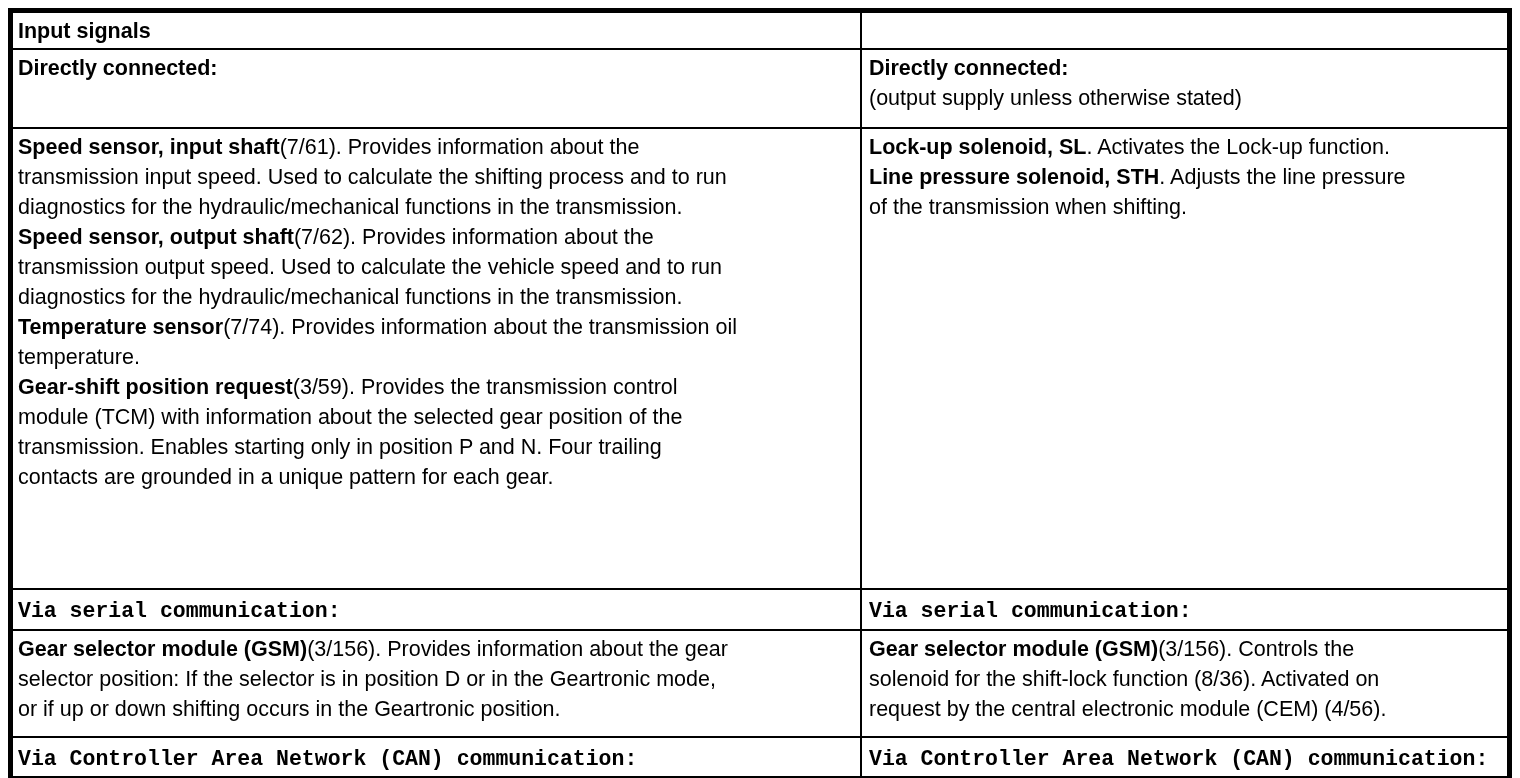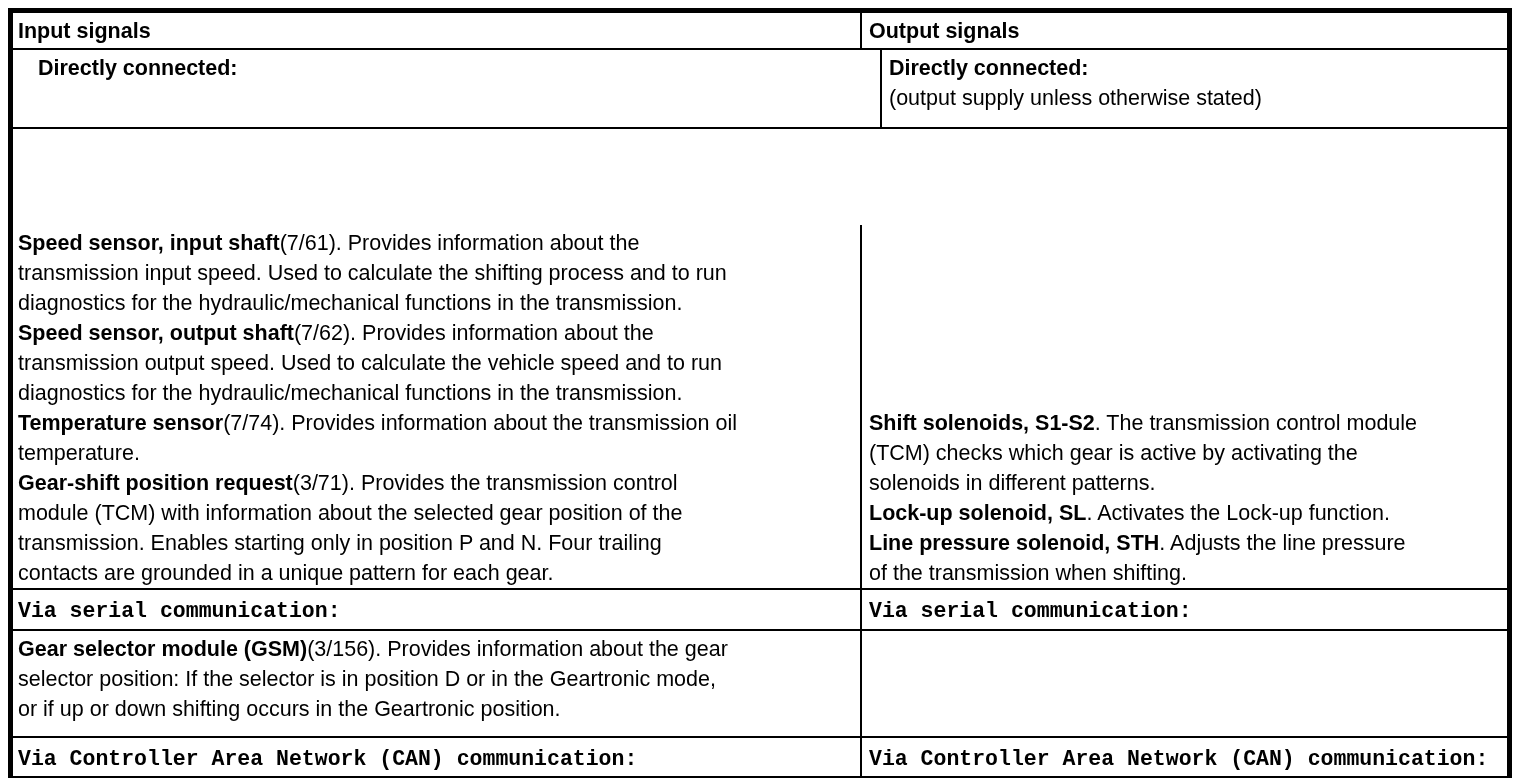--- a/index.html
+++ b/index.html
@@ -43,39 +43,36 @@
     border-right: 2px solid #000000;
   }
   .t-cell-right {
     flex: 1;
     min-width: 0;
     padding-left: 7px;
   }
   .para { white-space: pre-line; }
   .b { font-weight: bold; }
   .r-header     { min-height: 35px; }
-  .r-direct     { min-height: 77px; padding-left: 20px; }
-  .r-direct-body{ min-height: 459px; align-items: flex-end; }
+  .r-direct     { min-height: 77px; }
+  .r-direct-body{ min-height: 459px; }
   .r-serial     { min-height: 39px; }
   .r-serial-body{ min-height: 105px; }
   .r-can        { min-height: 38px; justify-content: flex-end; }
   .r-serial .t-cell, .r-can .t-cell { padding-top: 6px; font-family: Liberation Mono, monospace; }
 </style>
 </head>
 <body>
 
 <div class="page">
   <div class="signals-table">
 
     <div class="t-row r-header">
       <div class="t-cell t-cell-left">
           <div class="para"><span class="b">Input signals</span></div>
-        </div>
-      <div class="t-cell t-cell-right">
-          <div class="para"><span class="b">Output signals</span></div>
         </div>
     </div>
 
     <div class="t-row r-direct">
       <div class="t-cell t-cell-left">
           <div class="para"><span class="b">Directly connected:</span></div>
         </div>
       <div class="t-cell t-cell-right">
           <div class="para"><span class="b">Directly connected:</span></div>
           <div class="para"><span>(output supply unless otherwise stated)</span></div>
@@ -85,29 +82,26 @@
     <div class="t-row r-direct-body">
       <div class="t-cell t-cell-left">
           <div class="para"><span class="b">Speed sensor, input shaft</span><span>(7/61). Provides information about the
 transmission input speed. Used to calculate the shifting process and to run
 diagnostics for the hydraulic/mechanical functions in the transmission.</span></div>
           <div class="para"><span class="b">Speed sensor, output shaft</span><span>(7/62). Provides information about the
 transmission output speed. Used to calculate the vehicle speed and to run
 diagnostics for the hydraulic/mechanical functions in the transmission.</span></div>
           <div class="para"><span class="b">Temperature sensor</span><span>(7/74). Provides information about the transmission oil
 temperature.</span></div>
-          <div class="para"><span class="b">Gear-shift position request</span><span>(3/71). Provides the transmission control
+          <div class="para"><span class="b">Gear-shift position request</span><span>(3/59). Provides the transmission control
 module (TCM) with information about the selected gear position of the
 transmission. Enables starting only in position P and N. Four trailing
 contacts are grounded in a unique pattern for each gear.</span></div>
         </div>
       <div class="t-cell t-cell-right">
-          <div class="para"><span class="b">Shift solenoids, S1-S2</span><span>. The transmission control module
-(TCM) checks which gear is active by activating the
-solenoids in different patterns.</span></div>
           <div class="para"><span class="b">Lock-up solenoid, SL</span><span>. Activates the Lock-up function.</span></div>
           <div class="para"><span class="b">Line pressure solenoid, STH</span><span>. Adjusts the line pressure
 of the transmission when shifting.</span></div>
         </div>
     </div>
 
     <div class="t-row r-serial">
       <div class="t-cell t-cell-left">
           <div class="para"><span class="b">Via serial communication:</span></div>
         </div>
@@ -115,20 +109,25 @@
           <div class="para"><span class="b">Via serial communication:</span></div>
         </div>
     </div>
 
     <div class="t-row r-serial-body">
       <div class="t-cell t-cell-left">
           <div class="para"><span class="b">Gear selector module (GSM)</span><span>(3/156). Provides information about the gear
 selector position: If the selector is in position D or in the Geartronic mode,
 or if up or down shifting occurs in the Geartronic position.</span></div>
         </div>
+      <div class="t-cell t-cell-right">
+          <div class="para"><span class="b">Gear selector module (GSM)</span><span>(3/156). Controls the
+solenoid for the shift-lock function (8/36). Activated on
+request by the central electronic module (CEM) (4/56).</span></div>
+        </div>
     </div>
 
     <div class="t-row r-can">
       <div class="t-cell t-cell-left">
           <div class="para"><span class="b">Via Controller Area Network (CAN) communication:</span></div>
         </div>
       <div class="t-cell t-cell-right">
           <div class="para"><span class="b">Via Controller Area Network (CAN) communication:</span></div>
         </div>
     </div>

